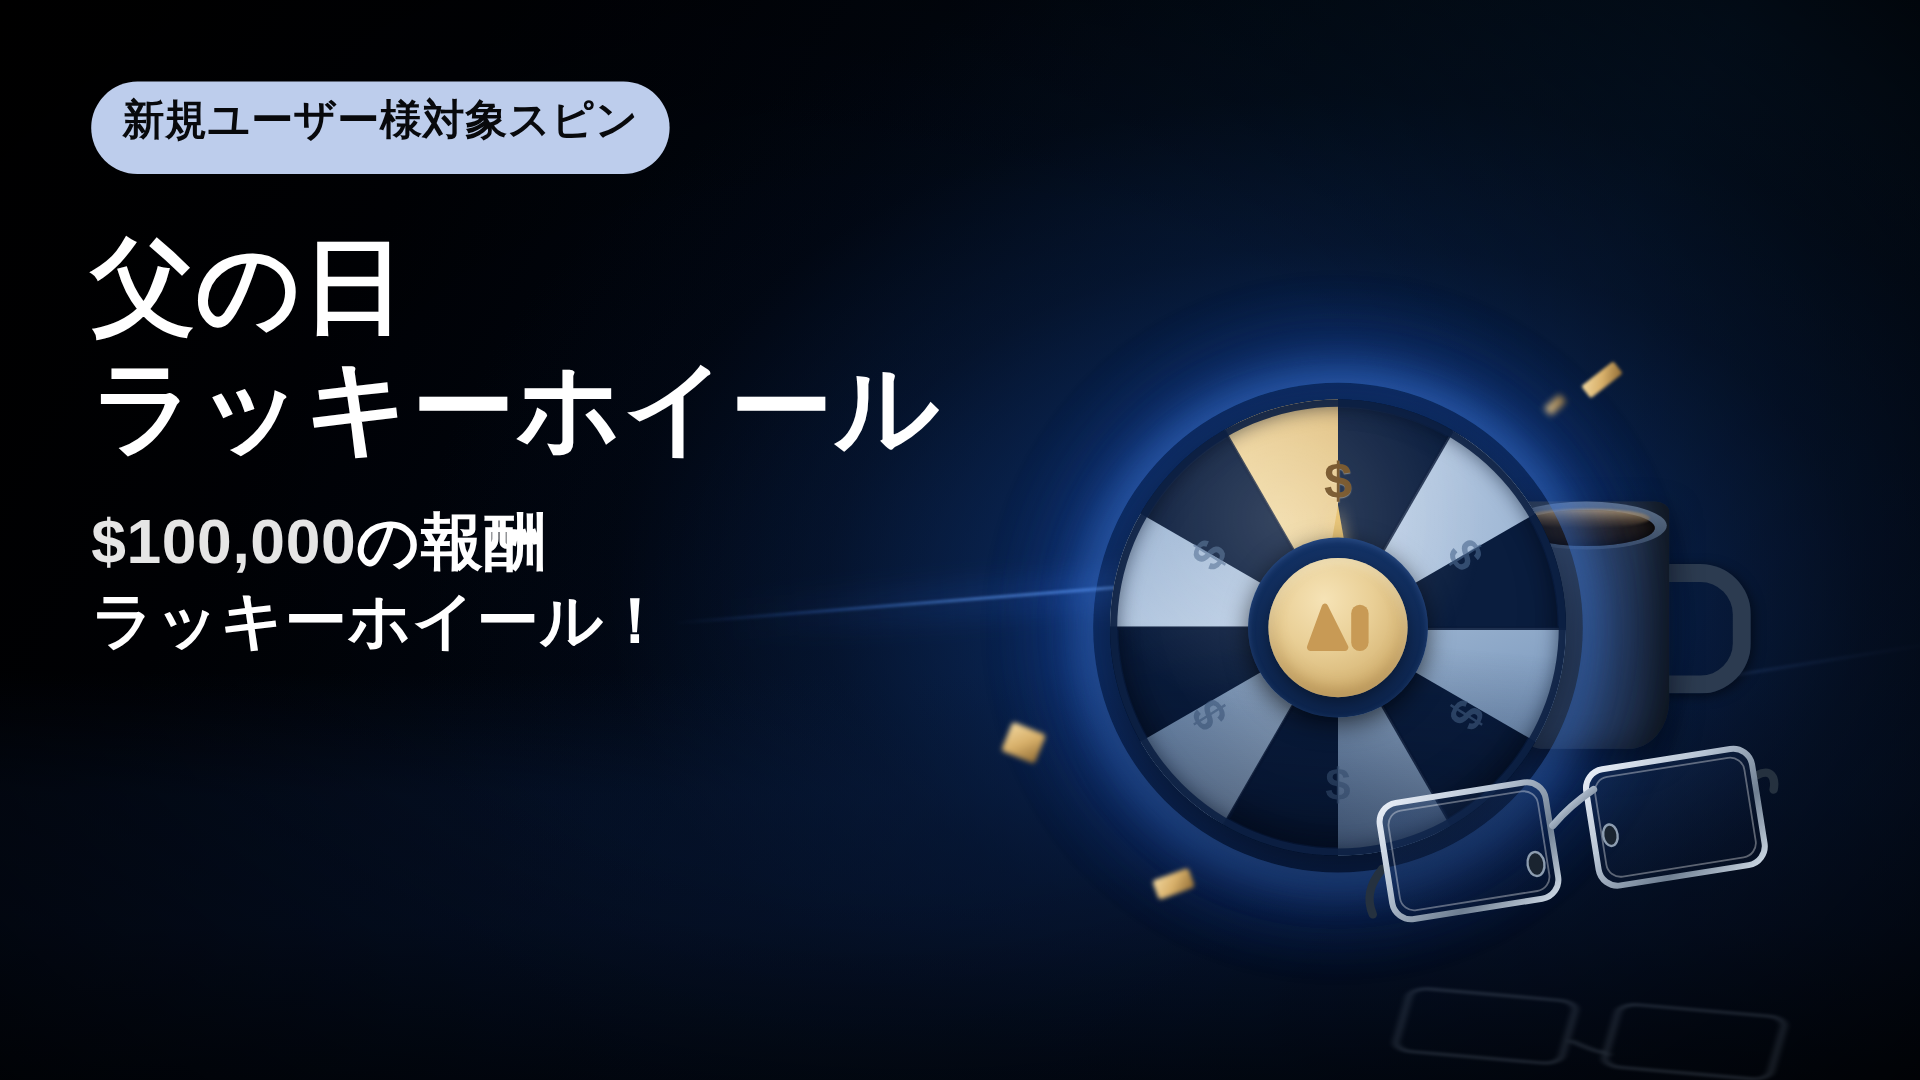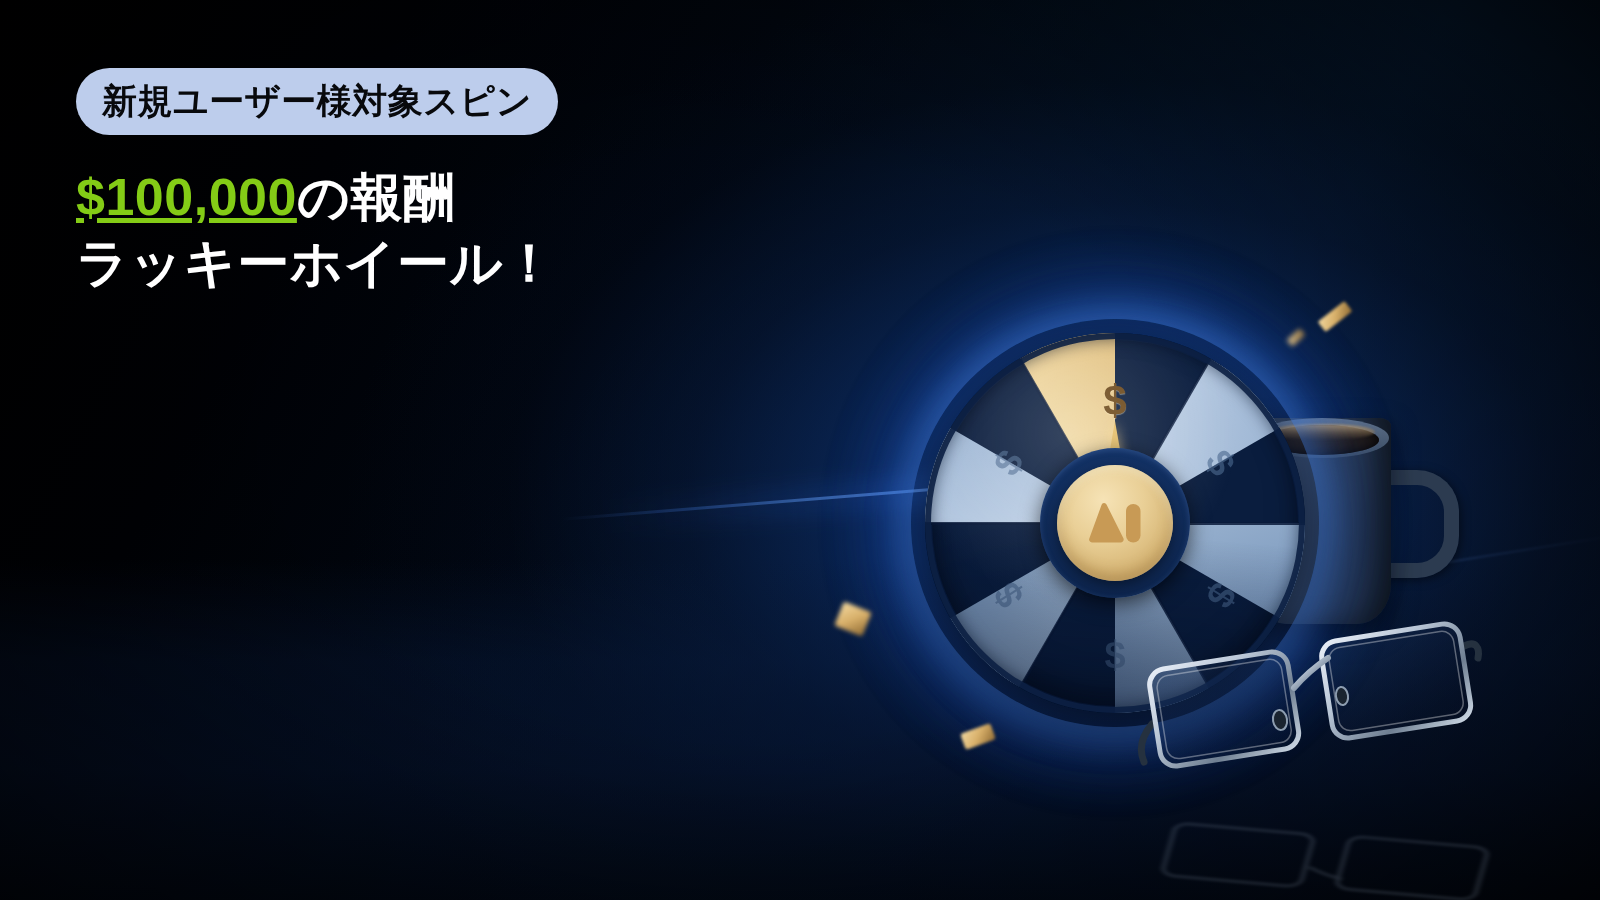--- a/index.html
+++ b/index.html
@@ -116,21 +116,21 @@
     z-index: 7;
   }
   .badge {
     display: inline-block;
     background: #bdcdec;
     color: #08090c;
     font-size: 35px;
     font-weight: 700;
     line-height: 1;
     letter-spacing: 0.5px;
-    padding: 15px 26px 17px;
+    padding: 15px 26px 27px;
     border-radius: 40px;
     white-space: nowrap;
   }
   .headline {
     margin-top: 44px;
     color: #ffffff;
     font-size: 86px;
     font-weight: 700;
     line-height: 1.17;
     letter-spacing: 1px;
@@ -140,21 +140,21 @@
   .subline {
     margin-top: 30px;
     color: #ffffff;
     font-size: 52px;
     font-weight: 700;
     line-height: 1.26;
     letter-spacing: 0.5px;
     white-space: nowrap;
   }
   .subline .line { display: block; }
-  .amount { color: #84cc16; text-decoration: underline; }
+  .amount { color: #e5e5e5; }
 
   
   .wheel-area {
     position: absolute;
     left: 925px;
     top: 333px;
     width: 380px;
     height: 380px;
     z-index: 5;
   }
@@ -386,20 +386,24 @@
 
   <div class="bg-base"></div>
   <div class="bg-floor"></div>
   <div class="light-streak-glow"></div>
   <div class="light-streak"></div>
   <div class="light-streak2"></div>
 
   <div class="content">
     <div class="badge">新規ユーザー様対象スピン</div>
 
+    <div class="headline">
+      <span class="line">父の日</span>
+      <span class="line">ラッキーホイール</span>
+    </div>
 
     <div class="subline">
       <span class="line"><span class="amount">$100,000</span><span>の報酬</span></span>
       <span class="line">ラッキーホイール！</span>
     </div>
   </div>
 
   <div class="mug">
     <div class="mug-handle"></div>
     <div class="mug-body"></div>

